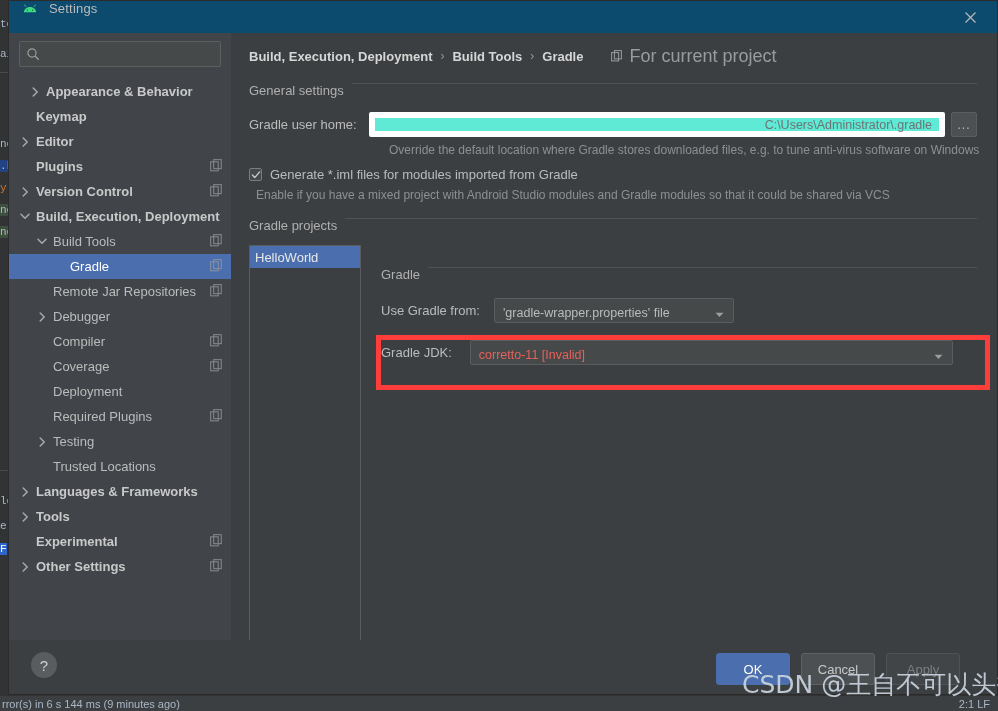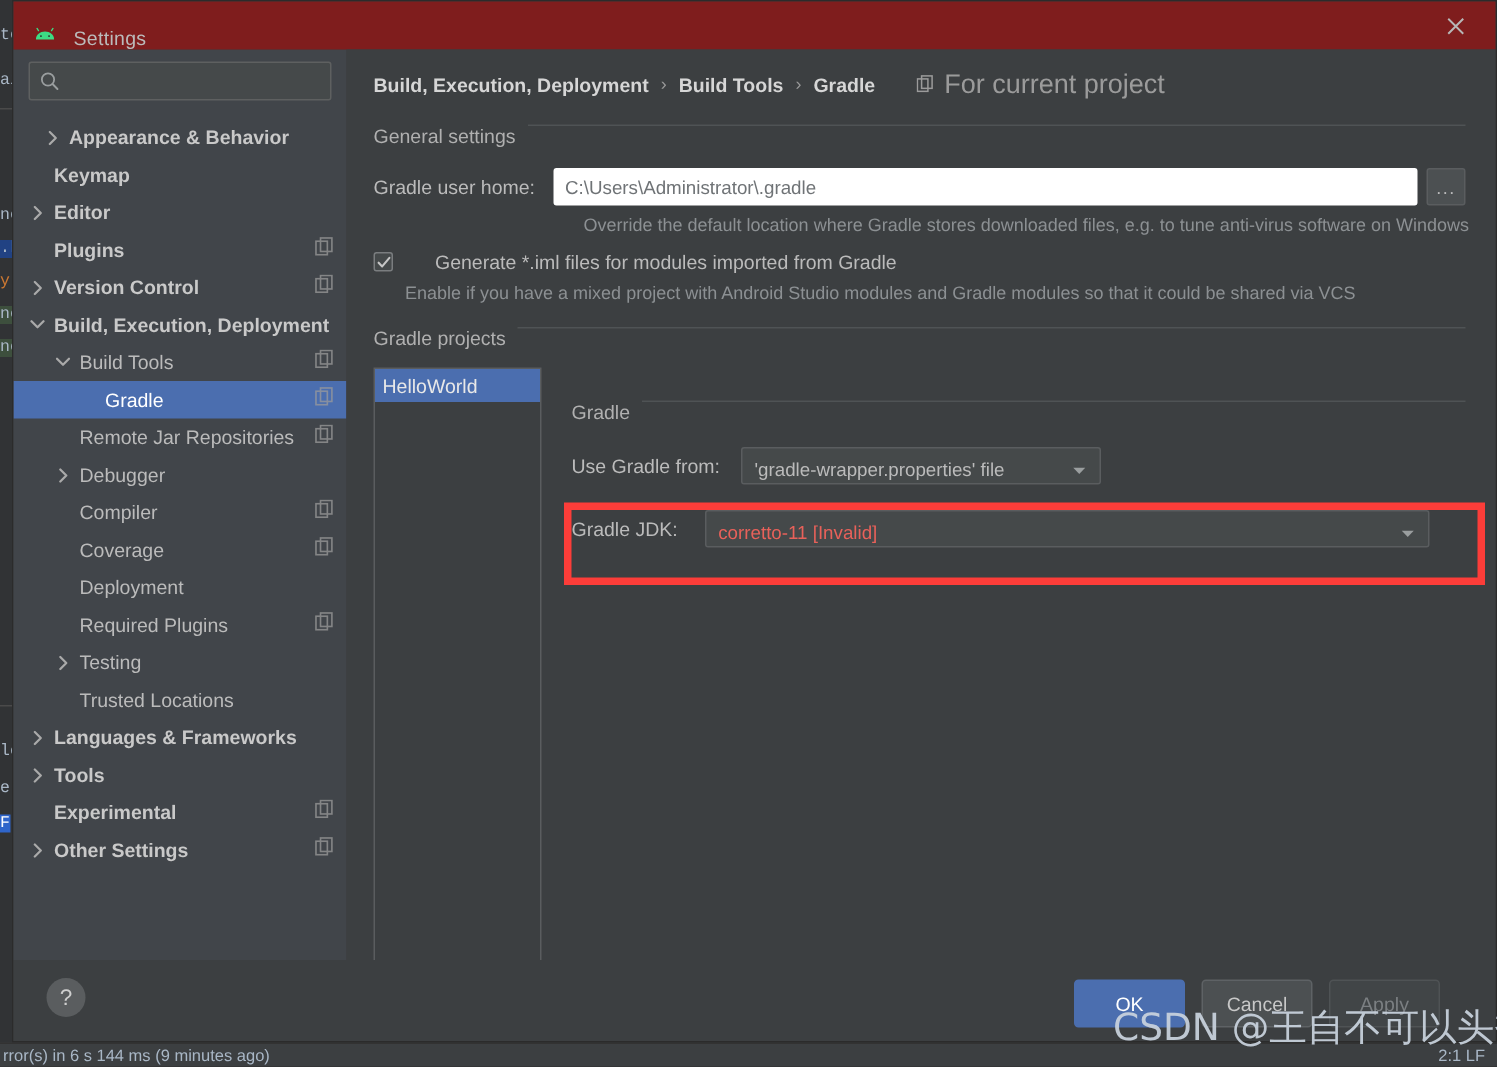--- a/index.html
+++ b/index.html
@@ -46,22 +46,22 @@
     position: absolute; left: 8px; top: 0;
     width: 990px; height: 695px;
     background: #3c3f41;
     border: 1px solid #2b2b2b;
     display: flex; flex-direction: column;
   }
 
   
   #title-bar {
     height: 32px; flex: 0 0 32px;
-    background: #7f1d1d;
-    display: flex; align-items: flex-end;
+    background: #0c4a6e;
+    display: flex; align-items: flex-start;
     padding: 0 0 0 12px;
     position: relative;
   }
   #app-logo { width: 18px; height: 18px; flex: 0 0 18px; margin-right: 10px; }
   #title-text { font-size: 13px; color: #bbbbbb; letter-spacing: .2px; }
   #close-btn {
     position: absolute; right: 14px; top: 50%; transform: translateY(-50%);
     width: 26px; height: 26px; cursor: pointer;
     display: flex; align-items: center; justify-content: center;
   }
@@ -122,36 +122,36 @@
   #for-project .fp-label { font-size: 18px; color: #9b9b9b; margin-left: 6px; white-space: nowrap; }
 
   
   .section-head { display: flex; align-items: flex-start; margin-top: 18px; }
   .section-head .sh-label { font-size: 13px; color: #b0b0b0; white-space: nowrap; }
   .section-head .sh-rule { flex: 1 1 auto; height: 1px; background: #4f5355; margin-left: 8px; }
 
   .field-row { display: flex; align-items: center; margin-top: 14px; }
   .field-label { font-size: 13px; color: #bbbbbb; white-space: nowrap; }
   .text-field {
-    height: 25px; background: #ffffff;
-    border: 1px solid #ffffff; border-radius: 2px;
-    display: flex; align-items: center; padding: 0 7px;
+    height: 25px; background: #5eead4;
+    border: 6px solid #ffffff; border-radius: 2px;
+    display: flex; align-items: center; padding: 0 7px; justify-content: flex-end;
   }
   .text-field .placeholder { font-size: 12.5px; color: #6f7376; white-space: nowrap; }
   .browse-btn {
     width: 26px; height: 25px; margin-left: 6px;
     background: #4c5052; border: 1px solid #5a5d5f; border-radius: 2px;
     display: flex; align-items: center; justify-content: center;
     color: #bbbbbb; font-size: 12px; cursor: pointer; letter-spacing: 1px;
   }
   .hint {
     font-size: 12px; color: #8c9093; margin-top: 6px; white-space: nowrap;
   }
 
-  .check-row { display: flex; align-items: center; margin-top: 10px; gap: 20px; }
+  .check-row { display: flex; align-items: center; margin-top: 10px; }
   .checkbox {
     width: 13px; height: 13px; flex: 0 0 13px;
     background: #45494a; border: 1px solid #7a7d7f; border-radius: 2px;
     display: flex; align-items: center; justify-content: center;
     cursor: pointer;
   }
   .check-label { font-size: 13px; color: #bbbbbb; margin-left: 8px; white-space: nowrap; }
 
   
   #gradle-projects-area { display: flex; margin-top: 12px; }
@@ -465,21 +465,21 @@
       <div class="hint" style="margin-left:140px;">Override the default location where Gradle stores downloaded files, e.g. to tune anti-virus software on Windows</div>
 
       <div class="check-row" style="margin-top:10px;">
         <span class="checkbox">
           <svg width="10" height="10" viewBox="0 0 10 10">
             <path d="M1.4 5.1 3.8 7.6 8.6 1.9" fill="none" stroke="#c6c6c6" stroke-width="1.4" stroke-linecap="round" stroke-linejoin="round"></path>
           </svg>
         </span>
         <span class="check-label">Generate *.iml files for modules imported from Gradle</span>
       </div>
-      <div class="hint" style="margin-left:21px;">Enable if you have a mixed project with Android Studio modules and Gradle modules so that it could be shared via VCS</div>
+      <div class="hint" style="margin-left:7px;">Enable if you have a mixed project with Android Studio modules and Gradle modules so that it could be shared via VCS</div>
 
       <div class="section-head" style="margin-top:16px;">
         <span class="sh-label">Gradle projects</span>
         <span class="sh-rule"></span>
       </div>
 
       <div id="gradle-projects-area">
 
         <div id="project-list">
           <div class="project-item selected">HelloWorld</div>

